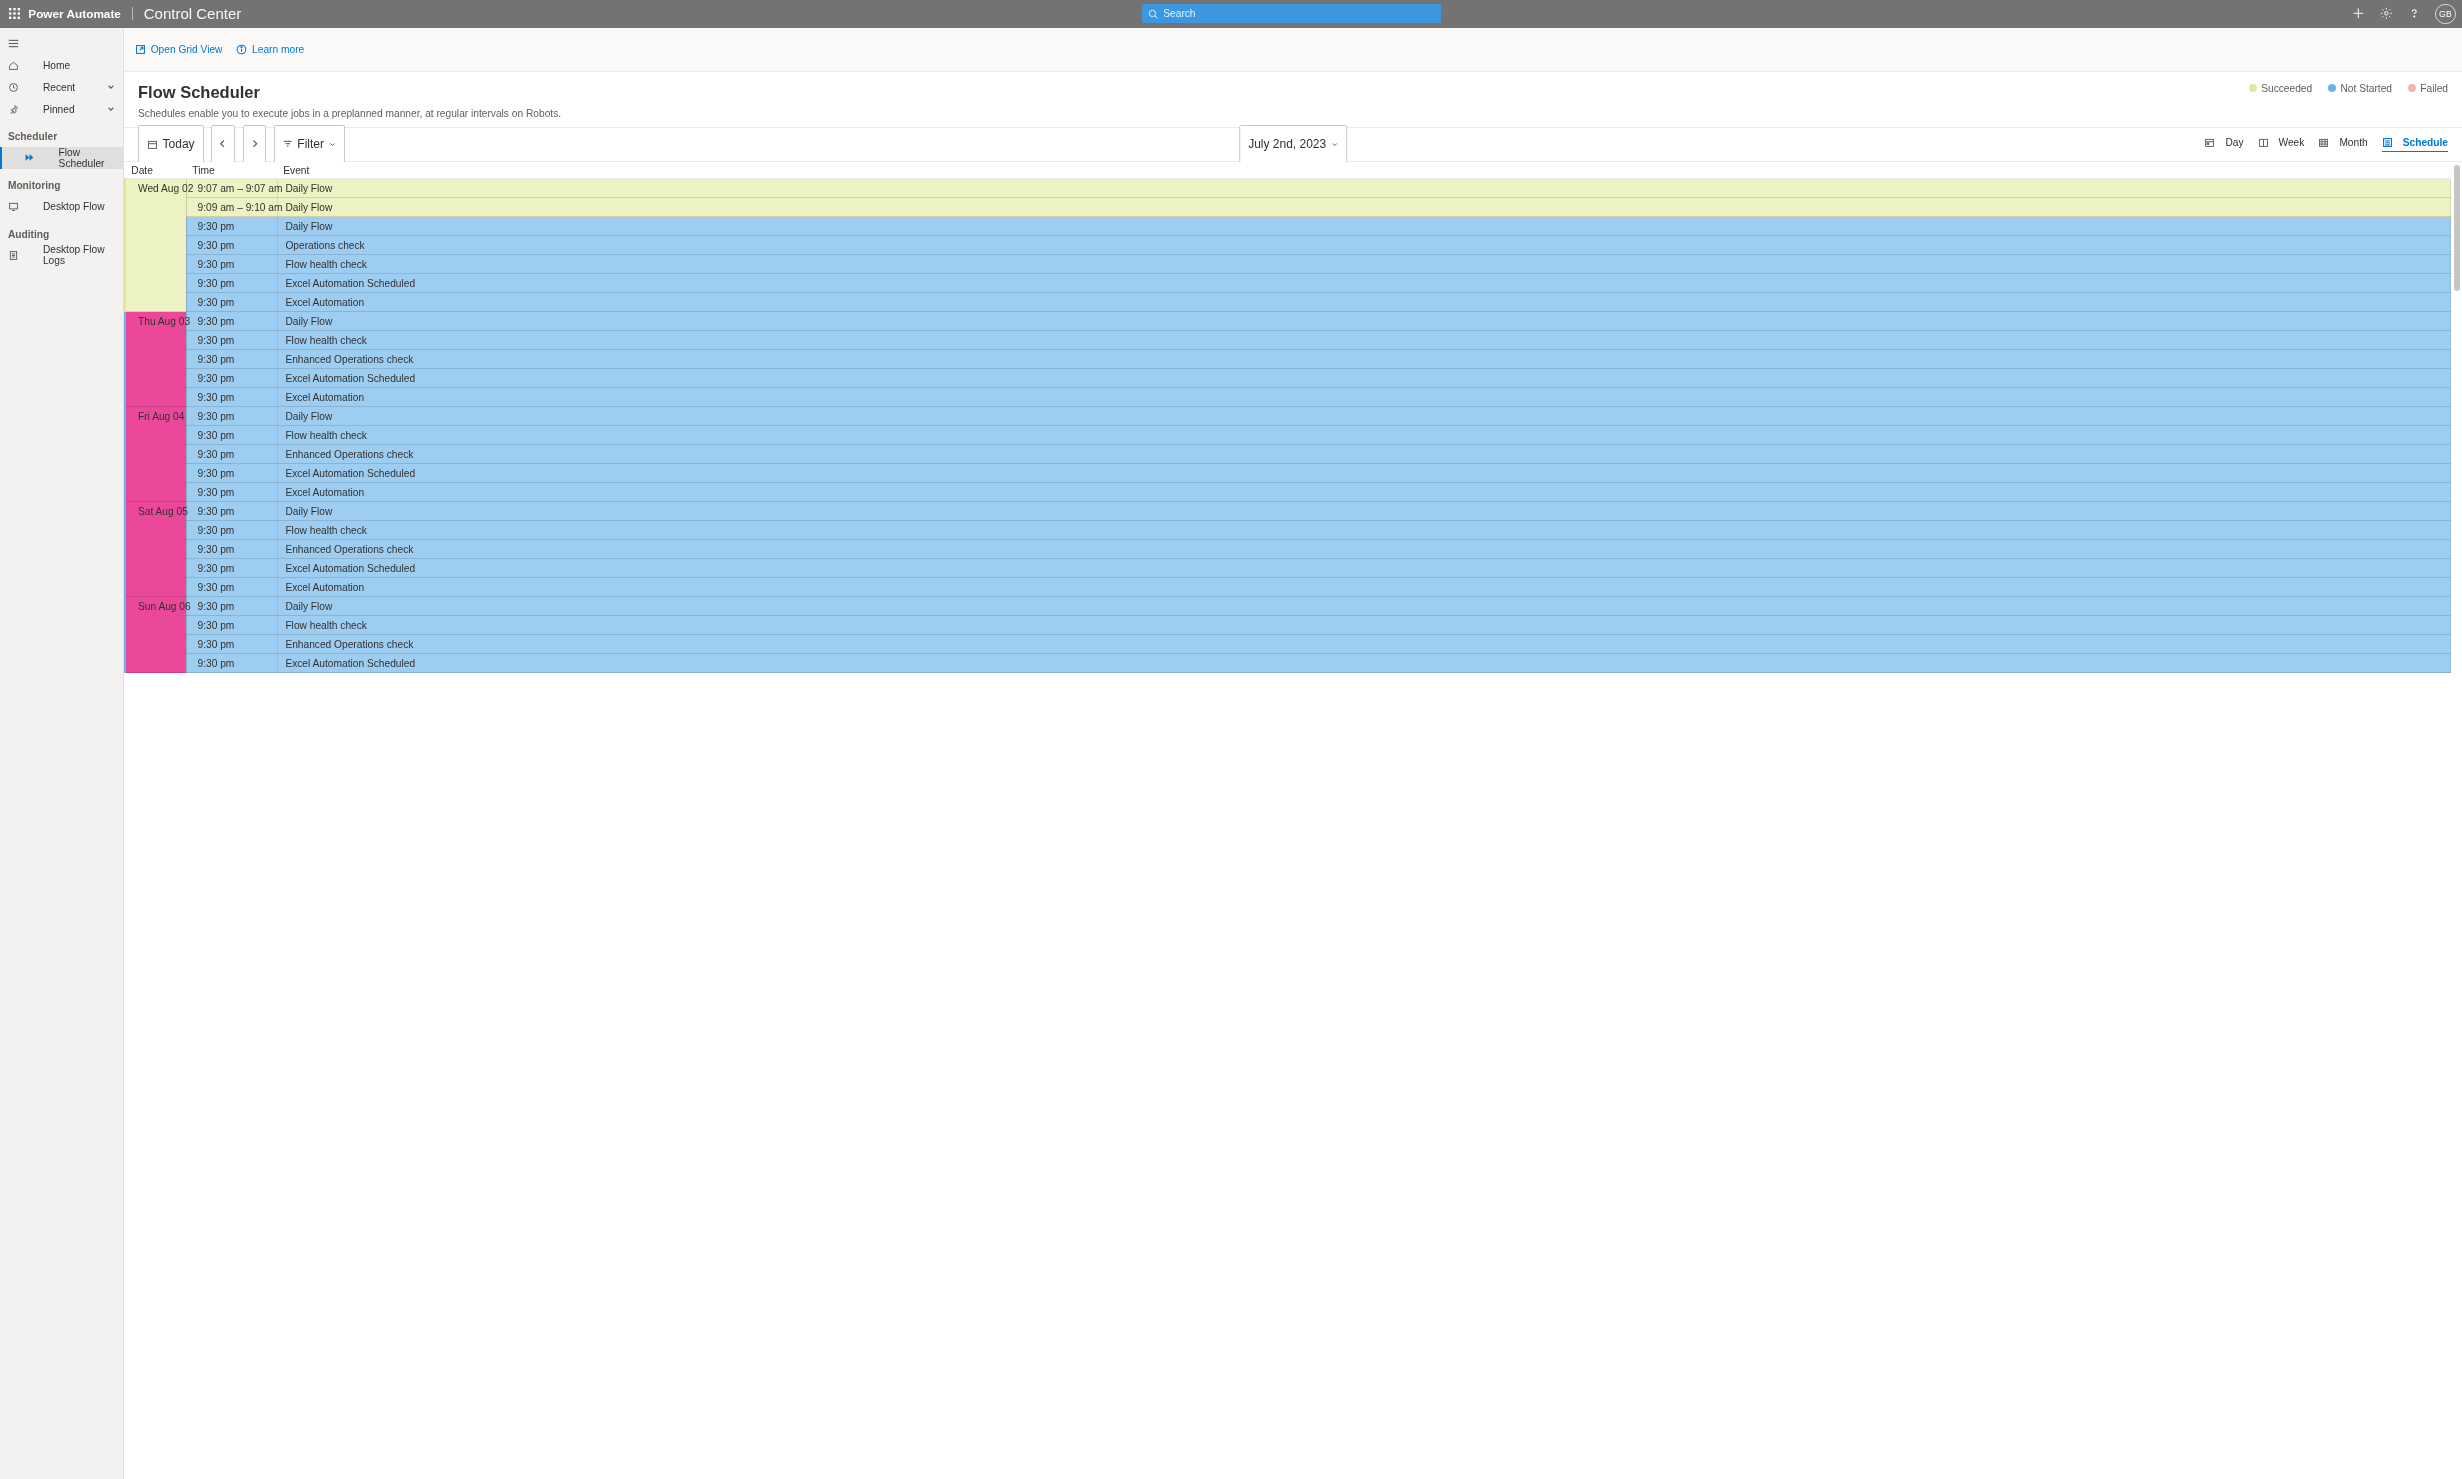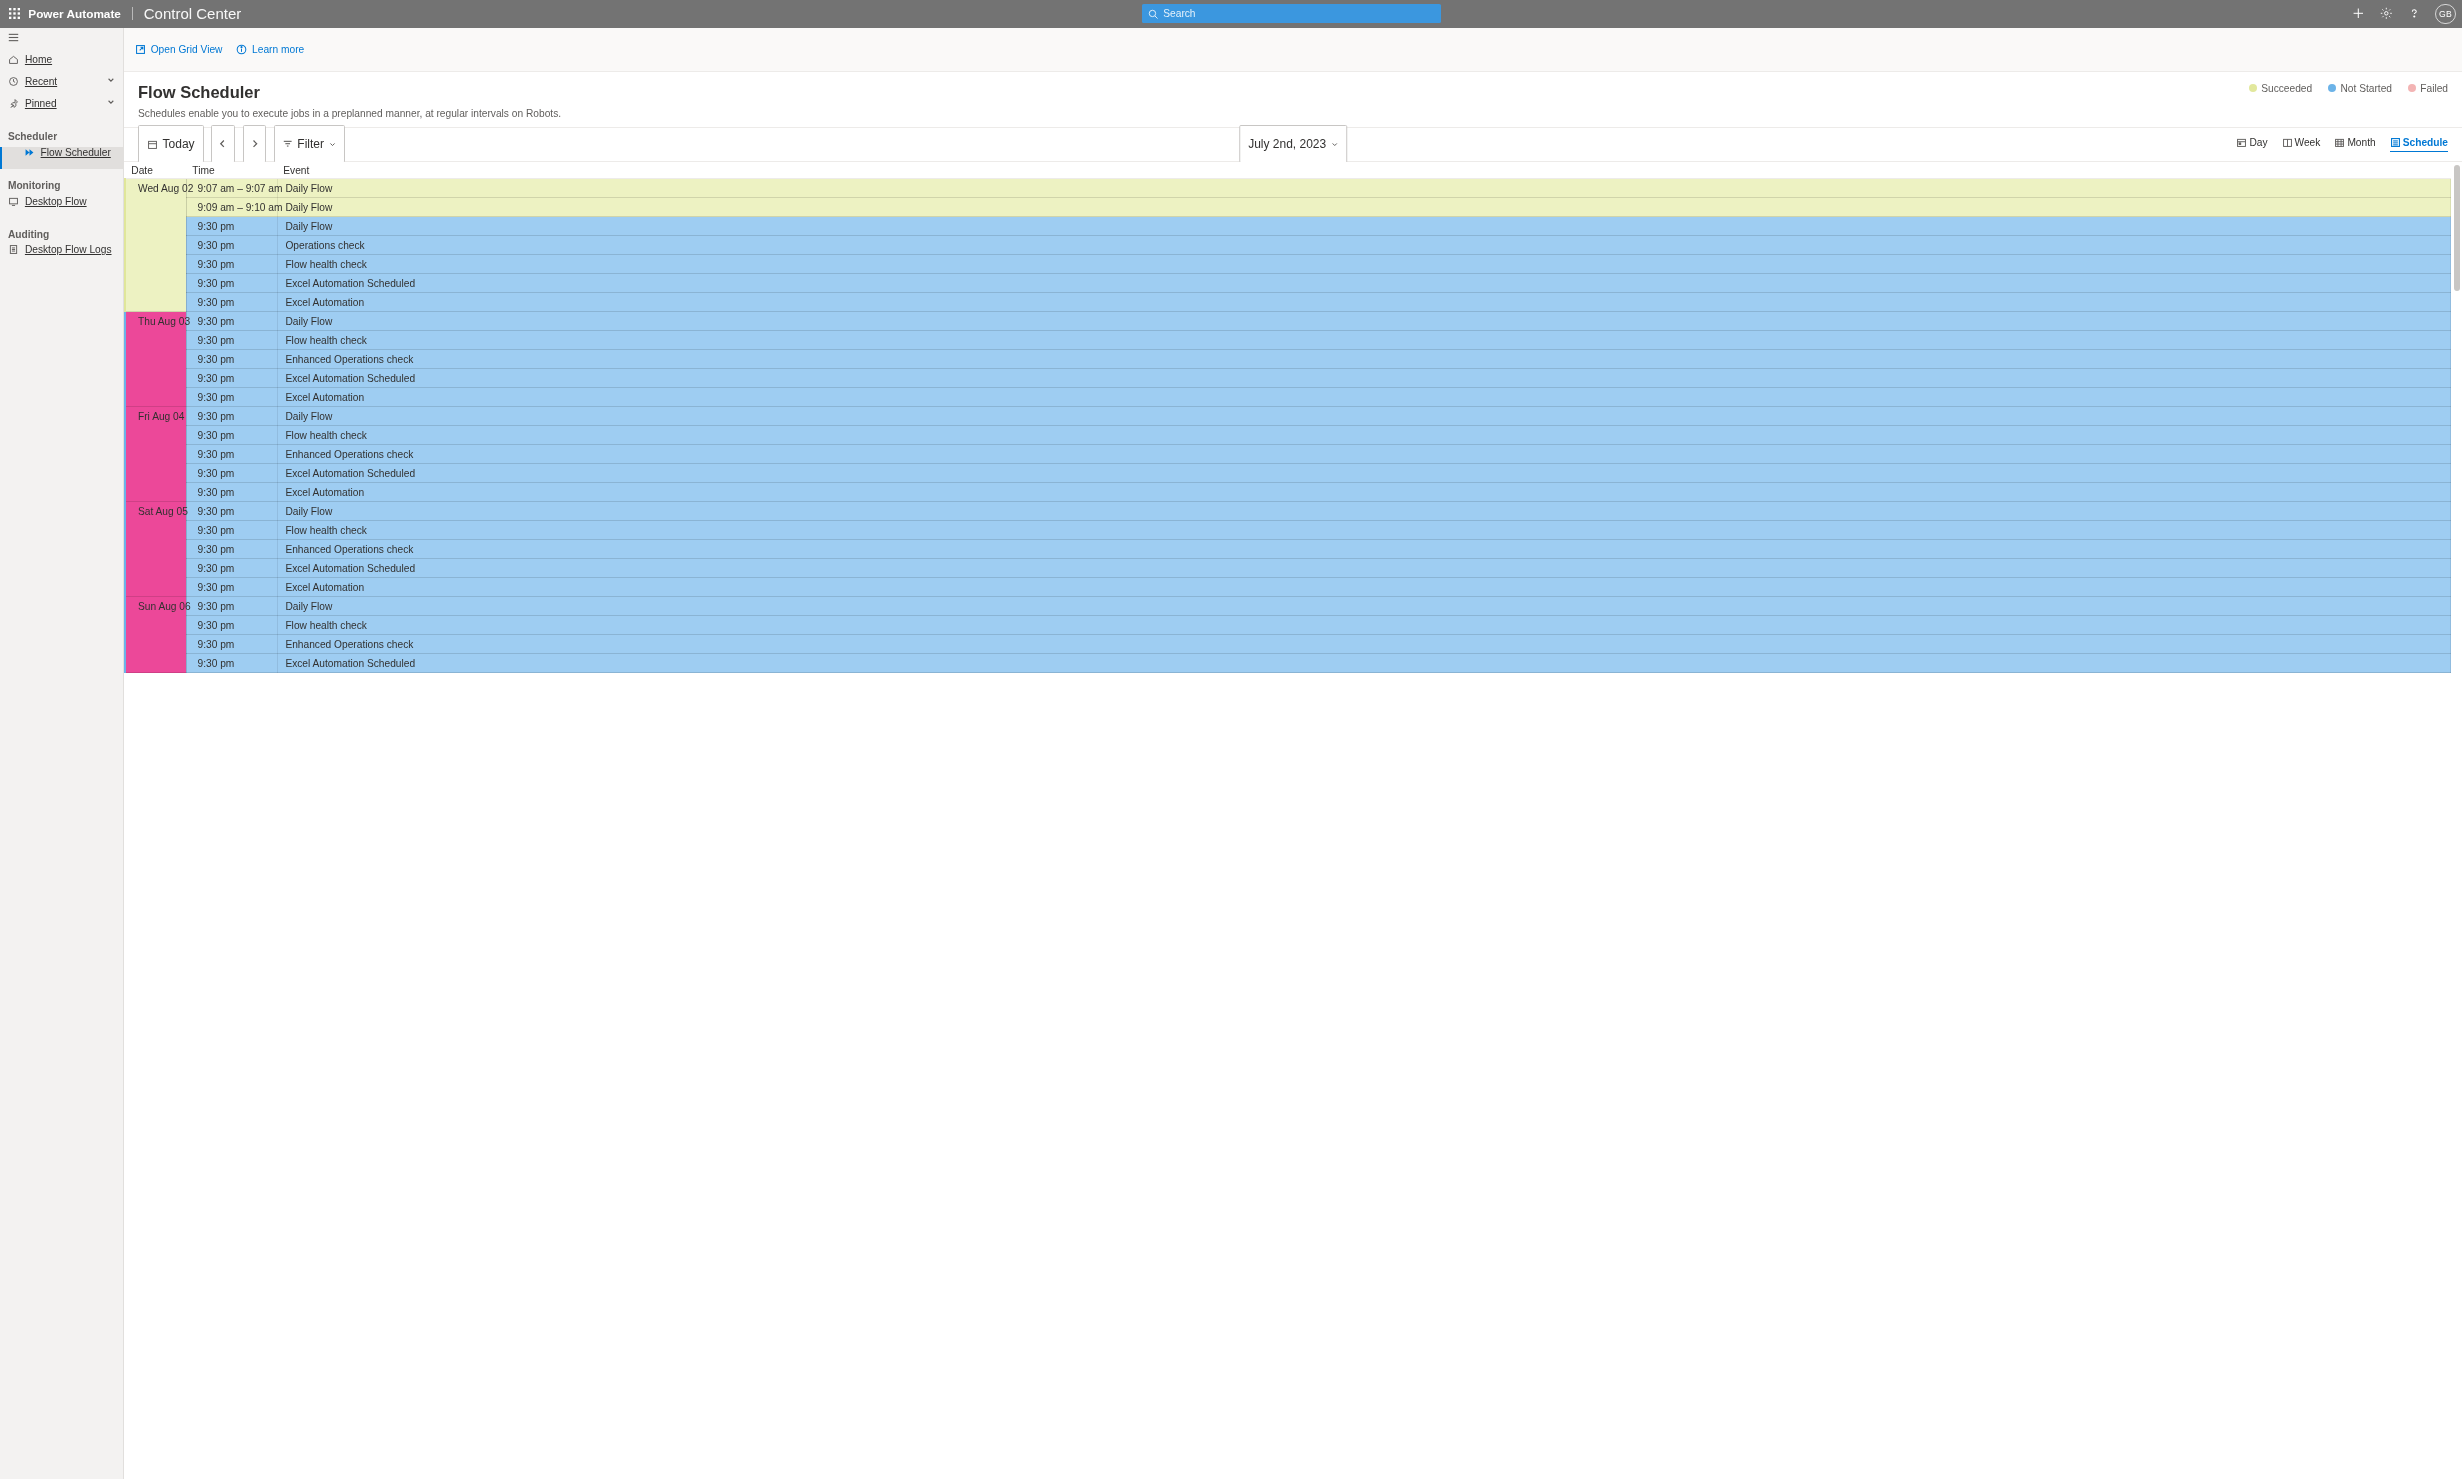--- a/index.html
+++ b/index.html
@@ -54,23 +54,23 @@
   }
 
   
   .shell { flex:1; display:flex; min-height:0; }
   .sidebar {
     width: 124px; background:#f3f2f1; border-right:0.8px solid #e1dfdd;
     display:flex; flex-direction:column; padding-top:4.7px;
     flex-shrink:0;
   }
   .side-row {
-    height: 22px; display:flex; align-items:flex-start;
-    padding: 0 7.9px; gap: 6px; cursor:pointer;
-    font-size: 10.2px; color:#323130;text-decoration:underline;
+    height: 22px; display:flex; align-items:center;
+    padding: 0 7.9px; gap: 24px; cursor:pointer;
+    font-size: 10.2px; color:#323130;
   }
   .side-row .chev { margin-left:auto; }
   .side-section {
     font-weight:600; font-size:10.2px; color:#605e5c;
     padding: 11px 7.9px 4.7px; cursor:default;
   }
   .side-selected {
     background:#e1dfdd; position:relative;
   }
   .side-selected::before {
@@ -106,21 +106,21 @@
   }
   .btn {
     height:38px; border:0.8px solid #c8c6c4; border-radius:1.6px; background:#fff;
     display:inline-flex;align-items:center;gap:4.7px;padding:0 7.9px;font-size:12px;cursor:pointer;
   }
   .iconbtn { width:23.6px;justify-content:center;padding:0; }
   .date-center {
     position:absolute; left:50%; transform:translateX(-50%);
   }
   .views { margin-left:auto; display:flex; gap:14px; align-items:center; font-size:10.2px; }
-  .view { display:inline-flex;align-items:center;gap:2px;cursor:pointer;color:#323130; padding-bottom:3.1px;}
+  .view { display:inline-flex;align-items:center;gap:10px;cursor:pointer;color:#323130; padding-bottom:3.1px;}
   .view.active { color:#0078d4; border-bottom:1.6px solid #0078d4; font-weight:600;}
   .view .ico { width:11px;height:11px;display:inline-flex;align-items:center;justify-content:center;color:#605e5c; }
   .view.active .ico { color:#0078d4; }
 
   
   .gridwrap { flex:1; overflow:auto; position:relative; }
   .gridwrap::after {
     
     content:""; position:absolute; right:1.6px; top:3.1px; width:6.3px; height:126px;
     background:#c8c6c4; border-radius:3.1px;

